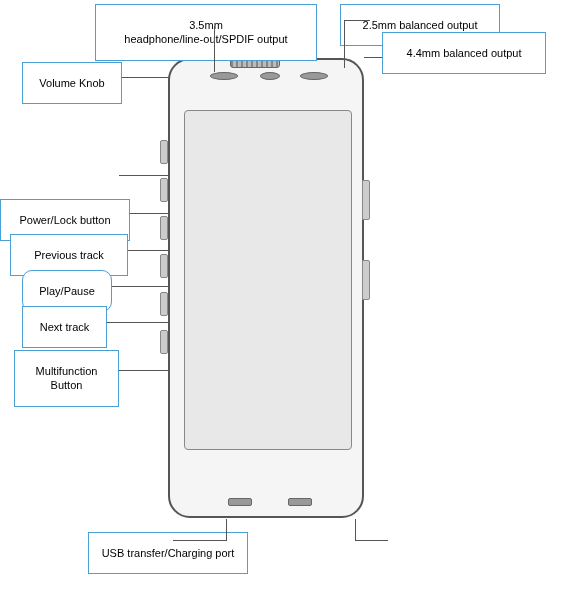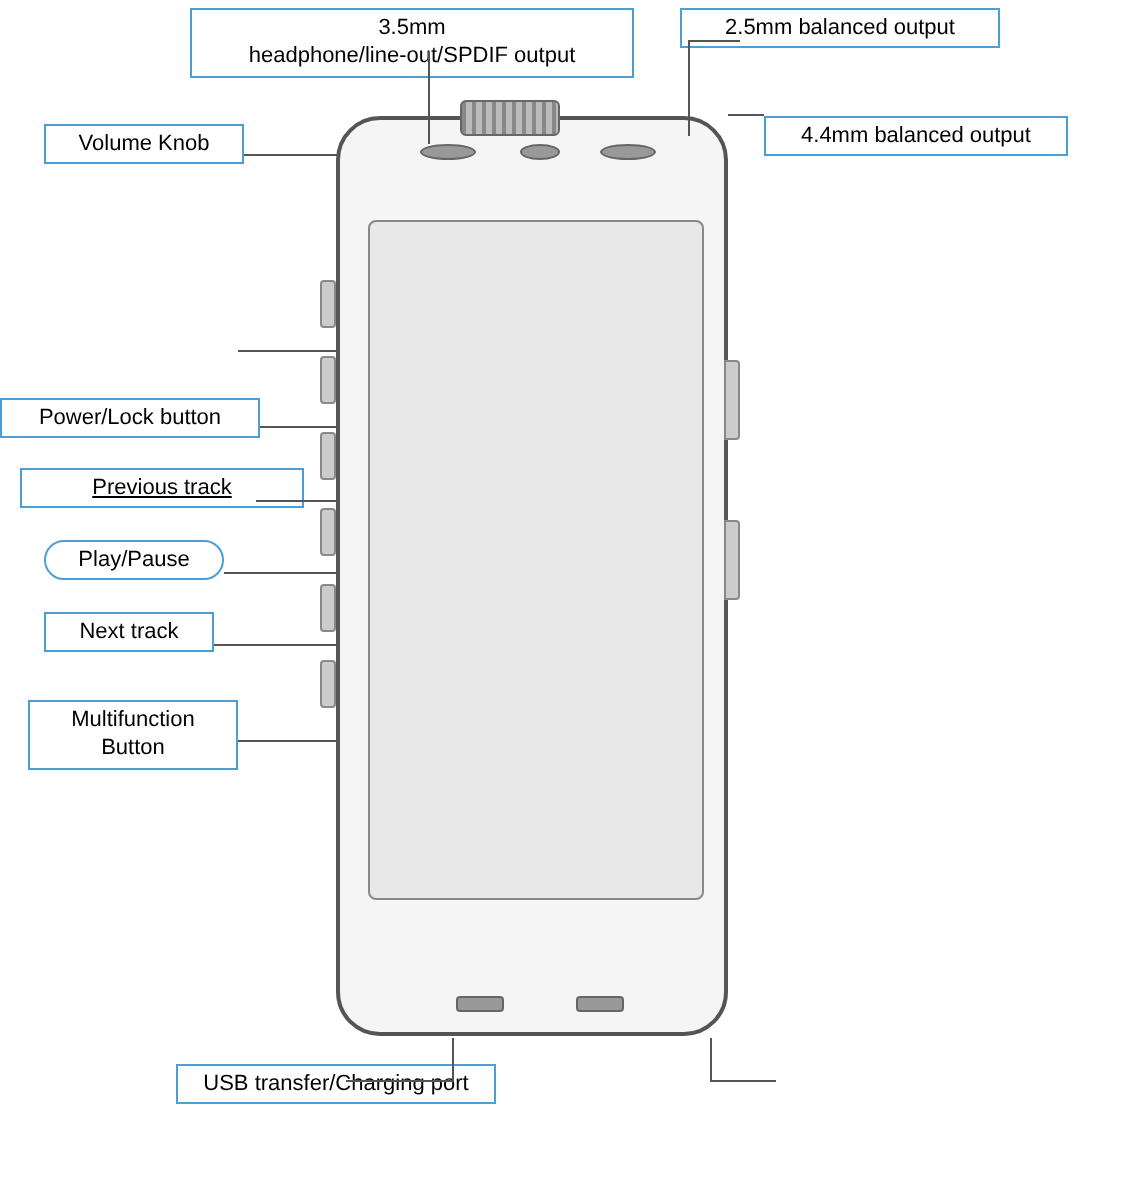--- a/index.html
+++ b/index.html
@@ -17,21 +17,21 @@
     .diagram-container {
       position: relative;
       width: 562px;
       height: 598px;
     }
 
     
     .label-box {
       position: absolute;
       border: 1px solid #4a9fd4;
-      padding: 2px 6px;
+      padding: 13px 6px;
       text-align: center;
       line-height: 1.3;
       background: #fff;
     }
 
     
     .device {
       position: absolute;
       left: 168px;
       top: 58px;
@@ -180,34 +180,34 @@
   </div>
 
   <div class="label-box" style="left: 95px; top: 4px; width: 222px;">
     <span>3.5mm<br>headphone/line-out/SPDIF output</span>
   </div>
 
   <div class="label-box" style="left: 340px; top: 4px; width: 160px;">
     <span>2.5mm balanced output</span>
   </div>
 
-  <div class="label-box" style="left: 382px; top: 58px; width: 152px;">
+  <div class="label-box" style="left: 382px; top: 32px; width: 164px;">
     <span>4.4mm balanced output</span>
   </div>
 
   <div class="label-box" style="left: 22px; top: 62px; width: 100px;">
     <span>Volume Knob</span>
   </div>
 
 
   <div class="label-box" style="left: 0px; top: 199px; width: 130px;">
     <span>Power/Lock button</span>
   </div>
 
-  <div class="label-box" style="left: 10px; top: 234px; width: 142px; text-decoration: underline;">
+  <div class="label-box" style="left: 10px; top: 234px; width: 118px;">
     <span>Previous track</span>
   </div>
 
   <div class="label-box" style="left: 22px; top: 270px; width: 90px; border-radius: 10px;">
     <span>Play/Pause</span>
   </div>
 
   <div class="label-box" style="left: 22px; top: 306px; width: 85px;">
     <span>Next track</span>
   </div>

